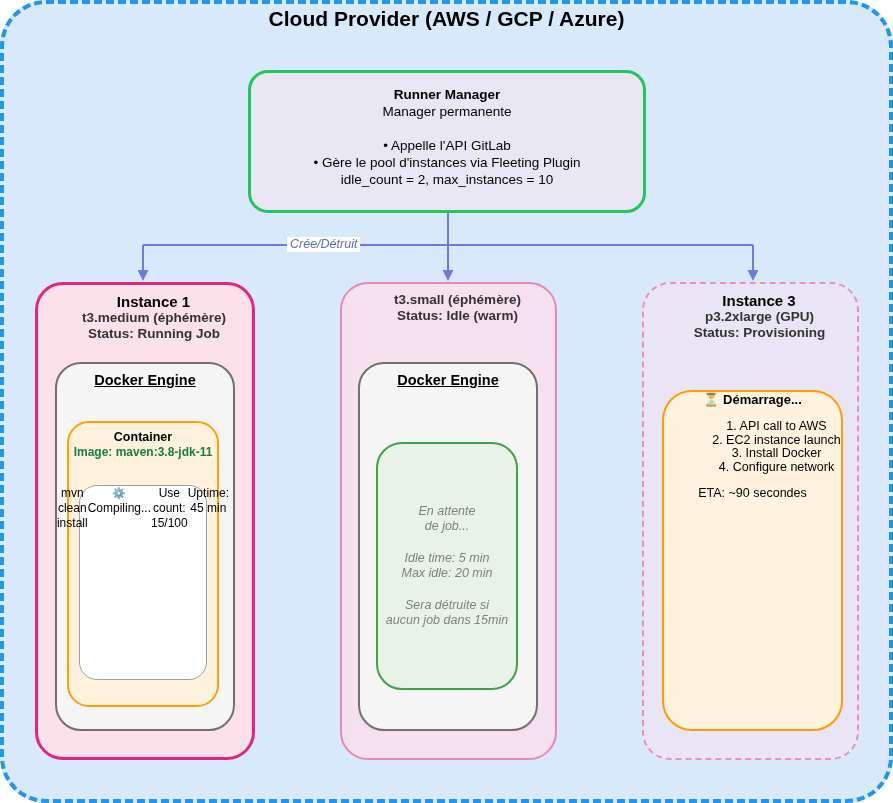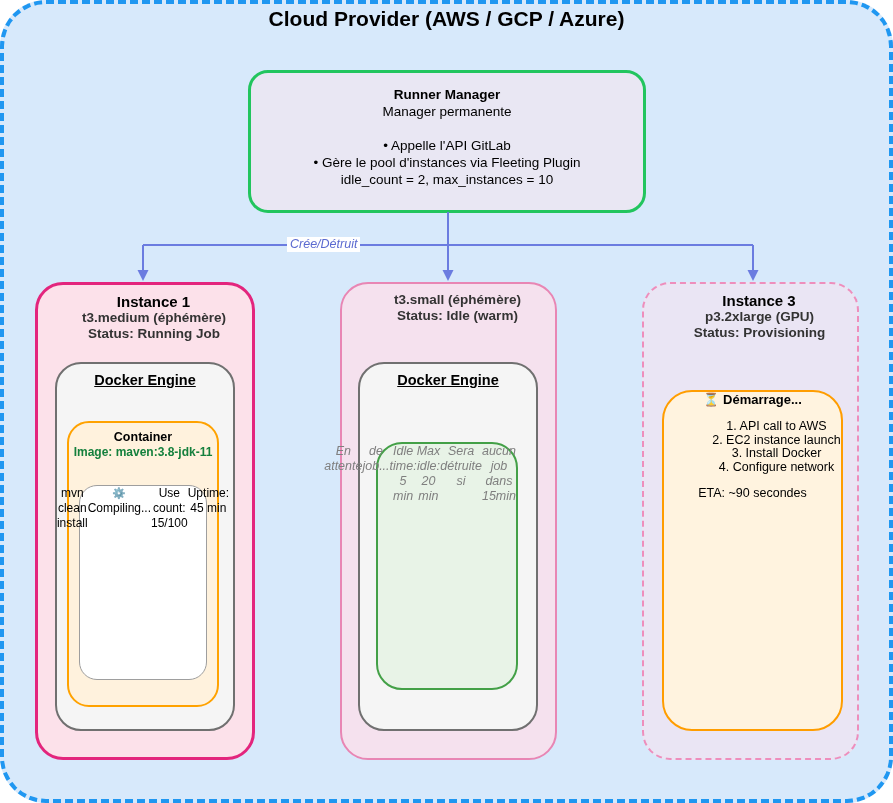--- a/index.html
+++ b/index.html
@@ -50,21 +50,21 @@
     left:79px;top:485px;width:128px;height:195px;
     background:#ffffff;border:1.5px solid #9e9e9e;border-radius:18px;
     display:flex;justify-content:center;
     font-size:12px;color:#000;line-height:15px;
   }
   .gap14{height:14px;}
   .gear{color:#8b87c6;font-size:11px;}
   .idlebox{
     left:376px;top:442px;width:142px;height:248px;
     background:#e8f3e7;border:2.5px solid #43a047;border-radius:26px;
-    display:flex;flex-direction:row;justify-content:flex-end;
+    display:flex;flex-direction:column;justify-content:center;
     font-size:12.5px;font-style:italic;color:#7f7f7f;line-height:15px;
   }
   .provbox{
     left:662px;top:390px;width:181px;height:341px;
     background:#fff3df;border:2.5px solid #ff9d00;border-radius:30px;
     display:flex;flex-direction:column;
     font-size:12.5px;color:#000;line-height:14px;
   }
   .prov-title{font-size:13px;font-weight:bold;line-height:16px;}
   .prov-step{line-height:13.5px;padding-left:48px;}

